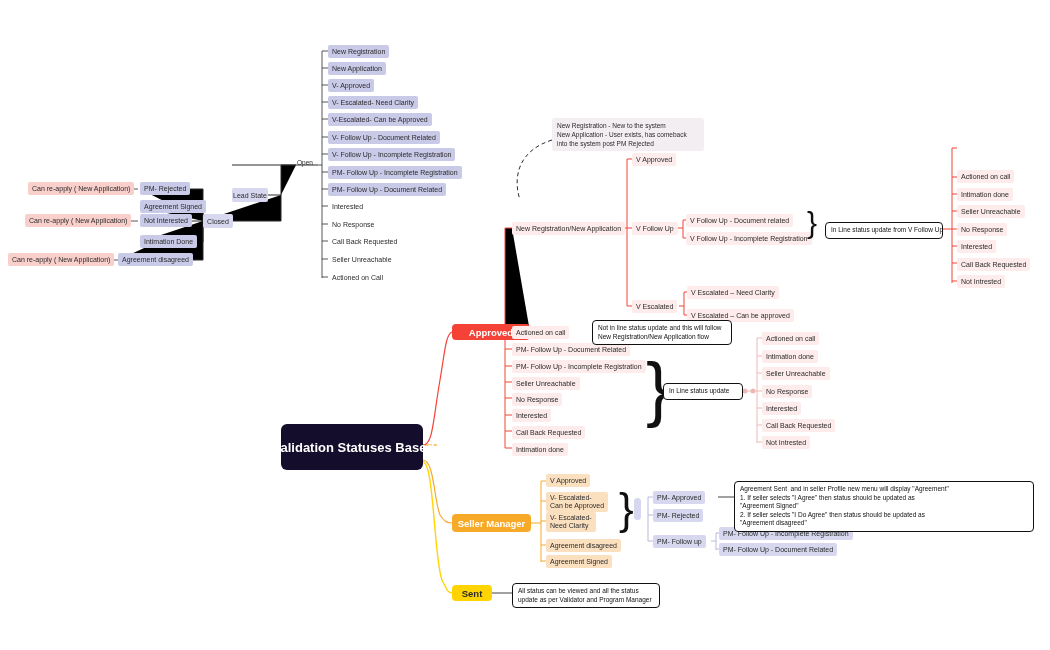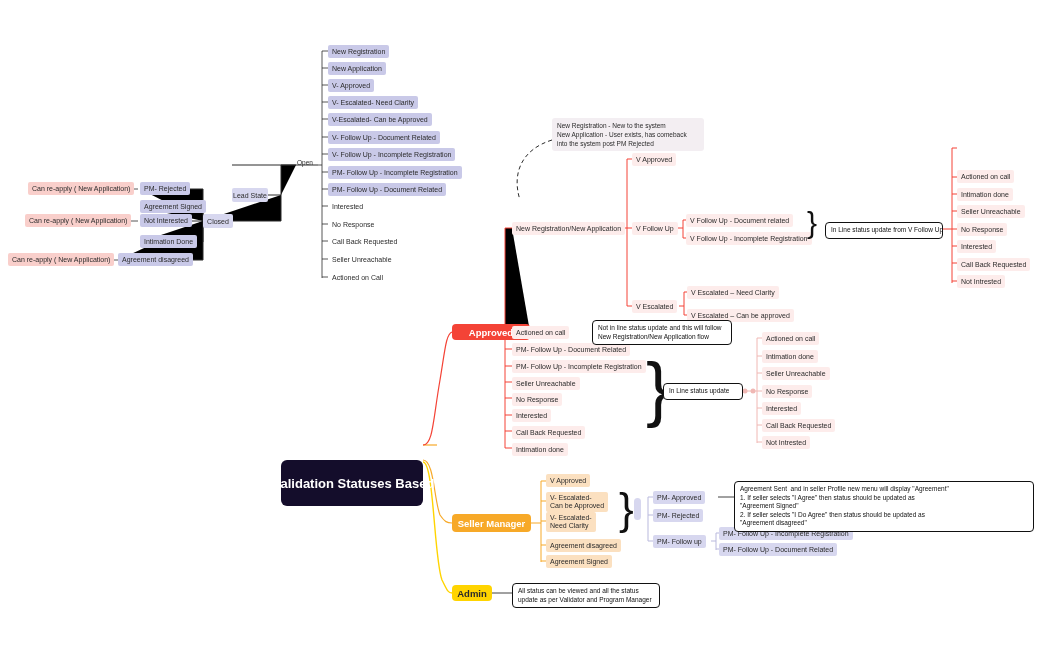--- a/index.html
+++ b/index.html
@@ -6,21 +6,20 @@
   body{width:1050px;height:650px;background:#ffffff;font-family:"Liberation Sans",sans-serif;overflow:hidden;position:relative;}
   #canvas{position:absolute;left:0;top:0;width:1050px;height:650px;}
   svg#links{position:absolute;left:0;top:0;width:1050px;height:650px;pointer-events:none;}
   .node{position:absolute;box-sizing:border-box;white-space:pre;}
 
   .center{
     background:#140d2b;color:#ffffff;border-radius:6px;
     font-size:13px;font-weight:bold;line-height:15px;
     display:flex;align-items:center;justify-content:center;text-align:center;
     padding:6px 8px;
-    margin-top:36px;
   }
 
   .role{
     border-radius:4px;color:#ffffff;font-weight:bold;font-size:9.5px;
     display:flex;align-items:center;justify-content:center;text-align:center;
     padding:3px 4px;
   }
   .role.validator{background:#f44336;}
   .role.pm{background:#f7a928;}
   .role.admin{background:#ffd400;color:#2b2b2b;}
@@ -224,17 +223,17 @@
 
   <div class="node pill lav" style="left:719px;top:527px;">PM- Follow Up - Incomplete Registration</div>
   <div class="node pill lav" style="left:719px;top:543px;">PM- Follow Up - Document Related</div>
 
   <div class="node boxnote" style="left:734px;top:481px;width:300px;">Agreement Sent  and in seller Profile new menu will display "Agreement"
 1. If seller selects "I Agree" then status should be updated as
 "Agreement Signed"
 2. If seller selects "I Do Agree" then status should be updated as
 "Agreement disagreed"</div>
 
-  <div class="node role admin" style="left:452px;top:585px;width:40px;height:16px;">Admin</div>
+  <div class="node role admin" style="left:452px;top:585px;width:40px;height:16px;">Sent</div>
   <div class="node boxnote" style="left:512px;top:583px;width:148px;">All status can be viewed and all the status
 update as per Validator and Program Manager</div>
 
 </div>
 
 </body></html>

